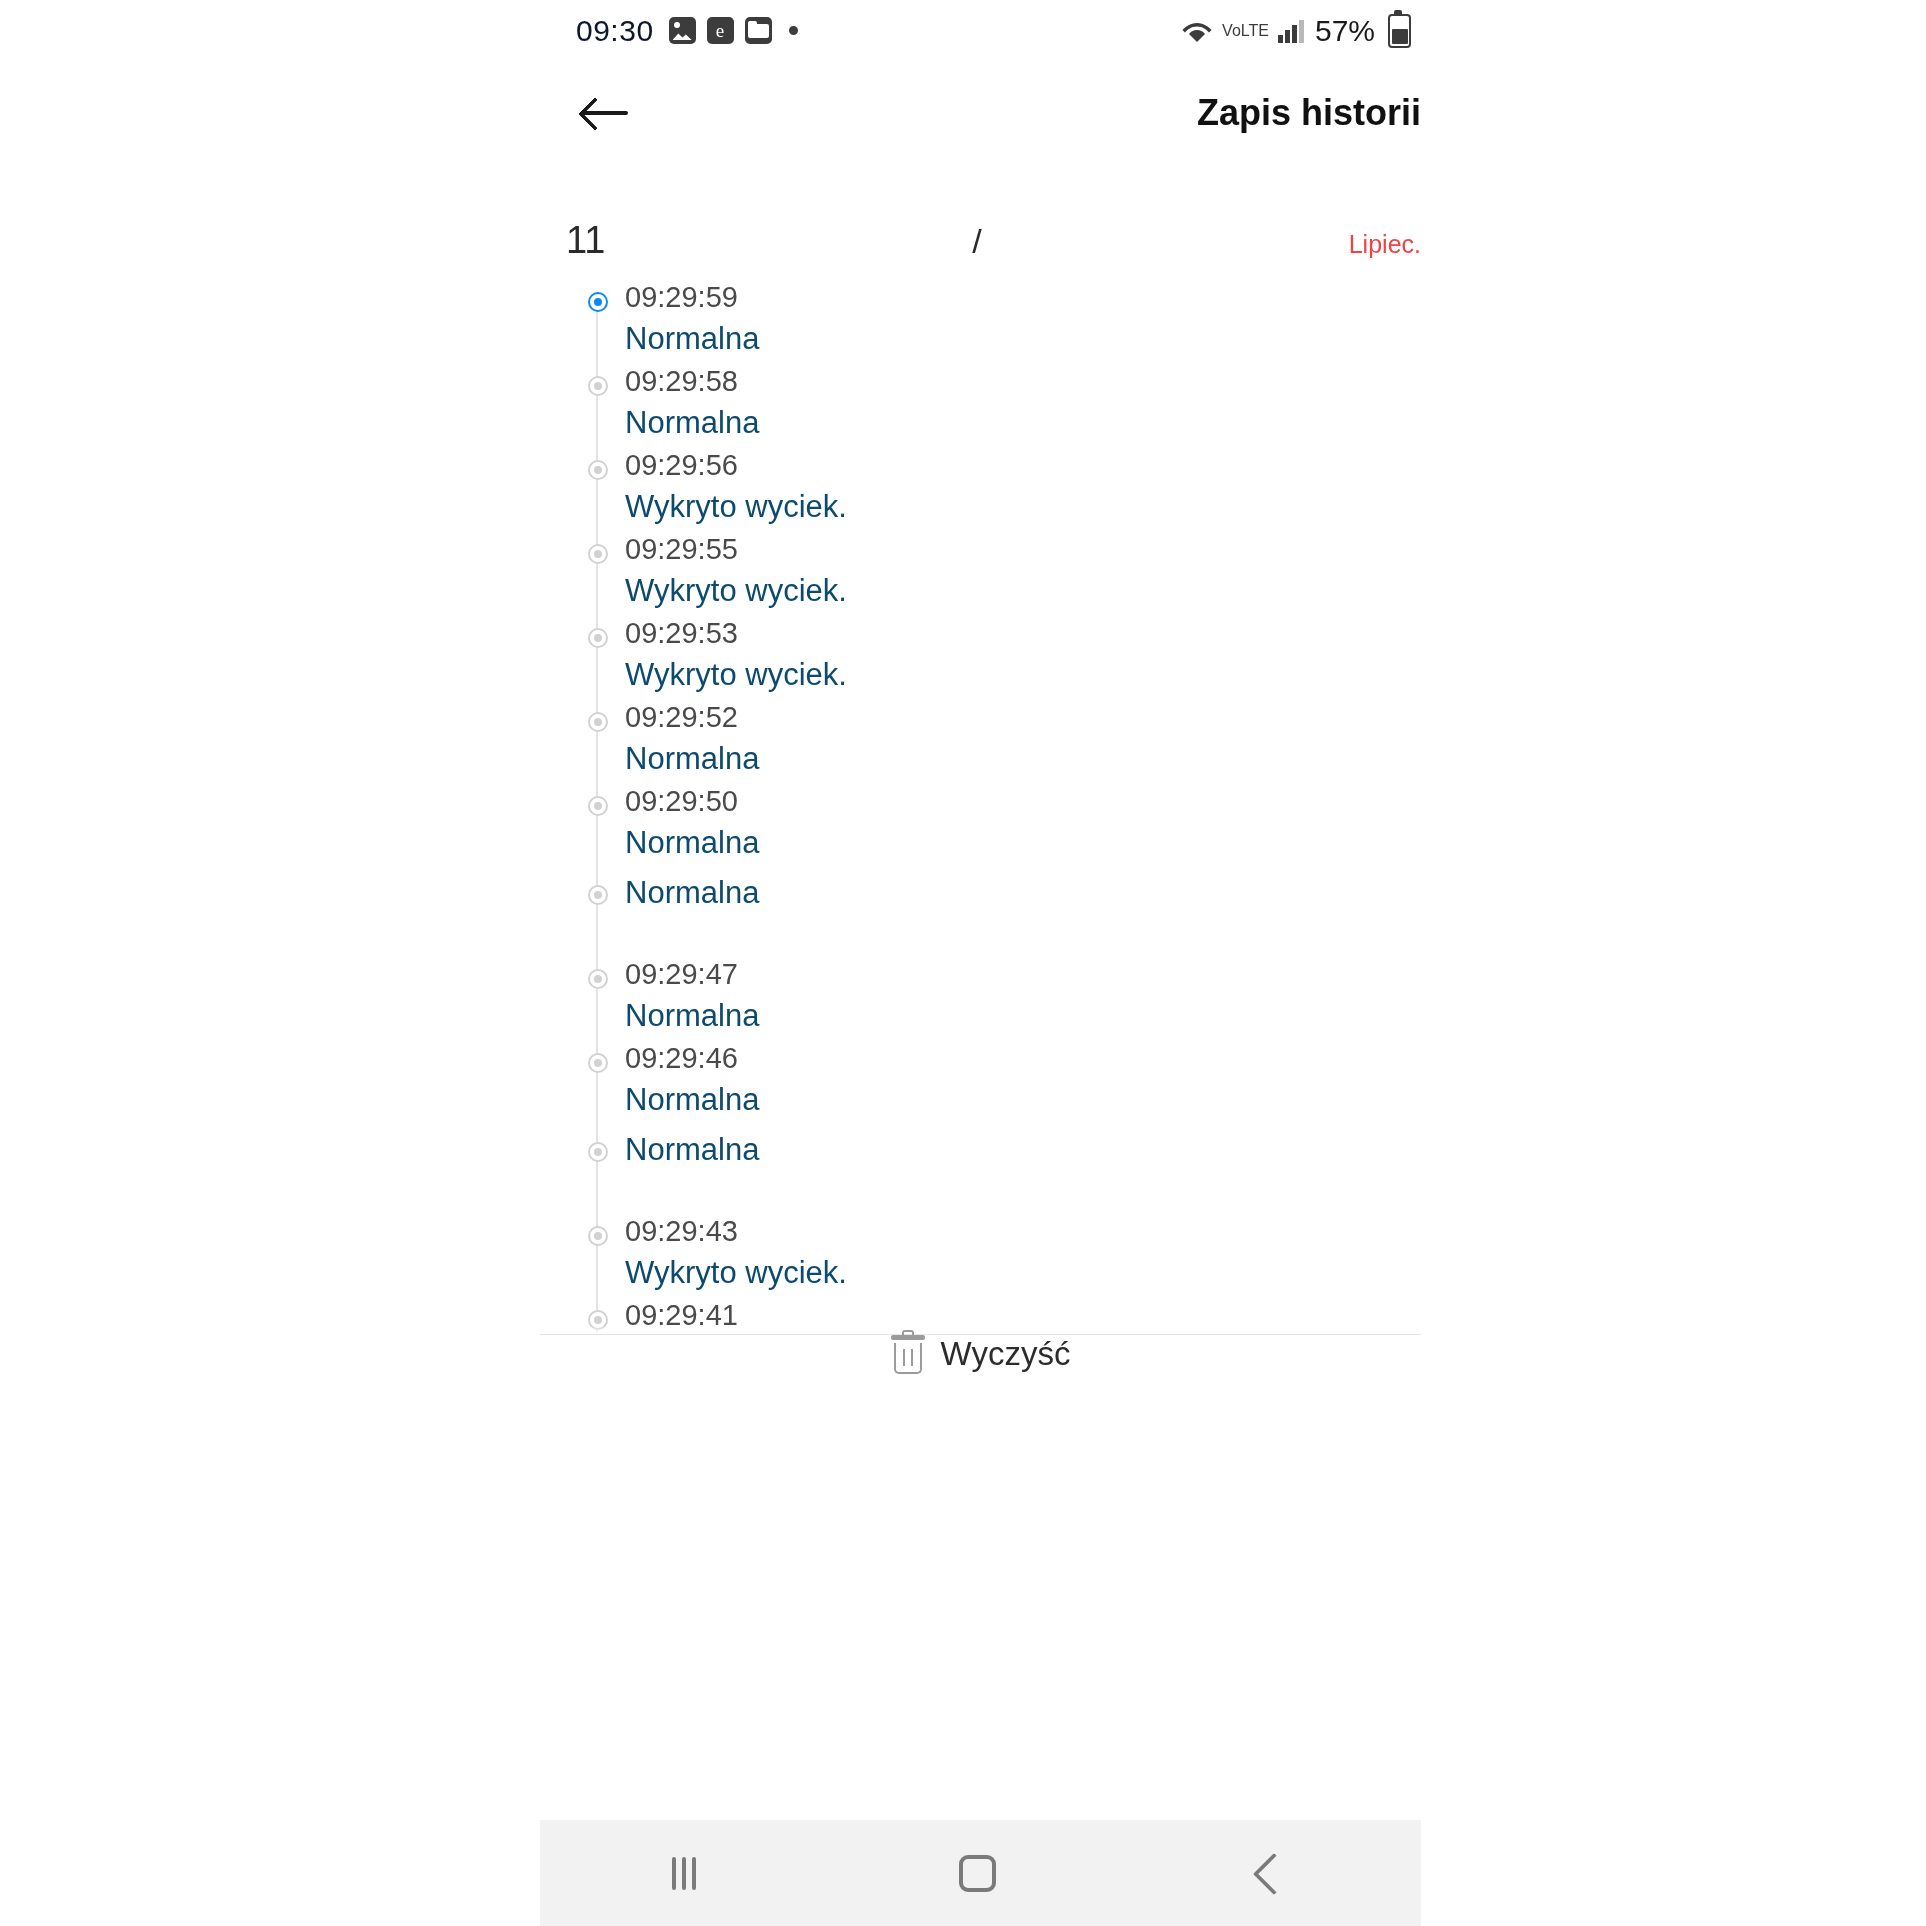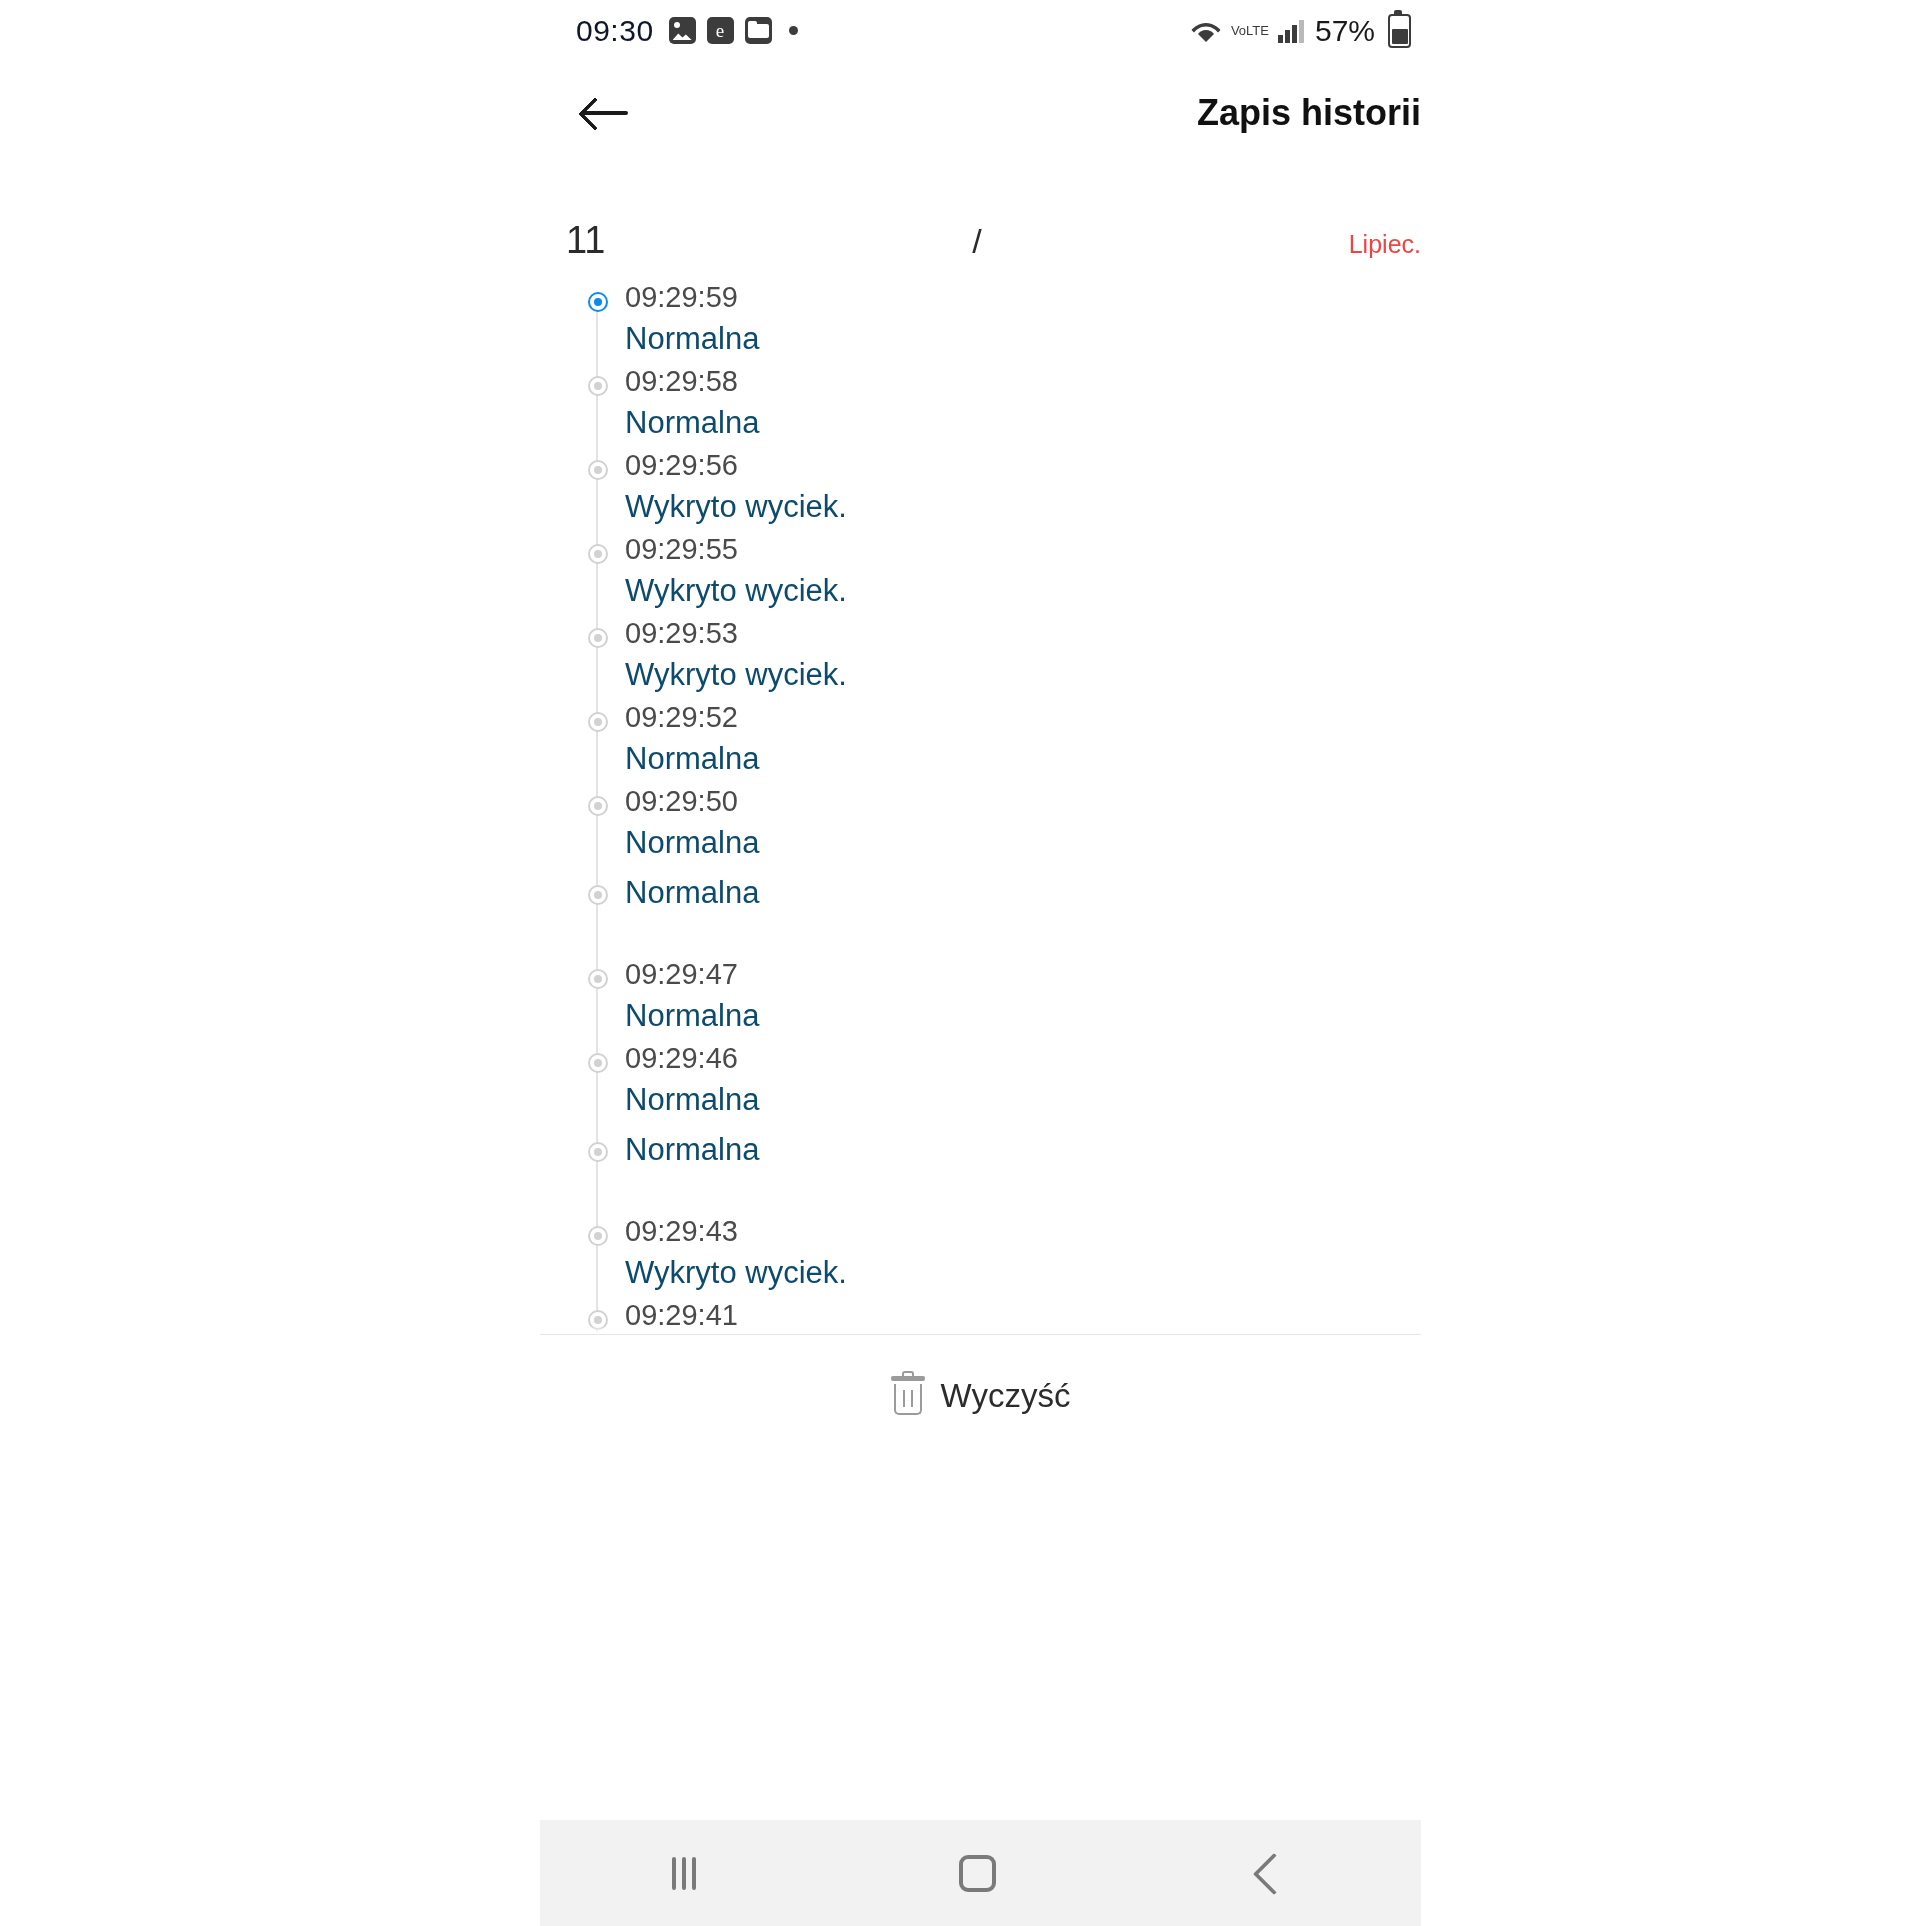--- a/index.html
+++ b/index.html
@@ -99,21 +99,21 @@
     align-items: center;
     gap: 9px;
   }
   .wifi-ico {
     position: relative;
     width: 32px;
     height: 26px;
   }
   .wifi-ico svg { display: block; }
   .volte {
-    font-size: 13px;
+    font-size: 16px;
     line-height: 12px;
     color: #3c3c3c;
     text-align: left;
     font-family: "Liberation Sans", sans-serif;
   }
   .bars {
     display: flex;
     align-items: flex-end;
     gap: 2px;
     height: 24px;
@@ -290,21 +290,21 @@
   }
   .divider {
     height: 1px;
     background: #e6e6e6;
     margin: 0 0 0 0;
   }
   
   .clear-row {
     height: 121px;
     display: flex;
-    align-items: center;
+    align-items: flex-start;
     justify-content: center;
     gap: 16px;
     cursor: pointer;
   }
   .trash {
     position: relative;
     width: 34px;
     height: 40px;
   }
   .trash .lid {

